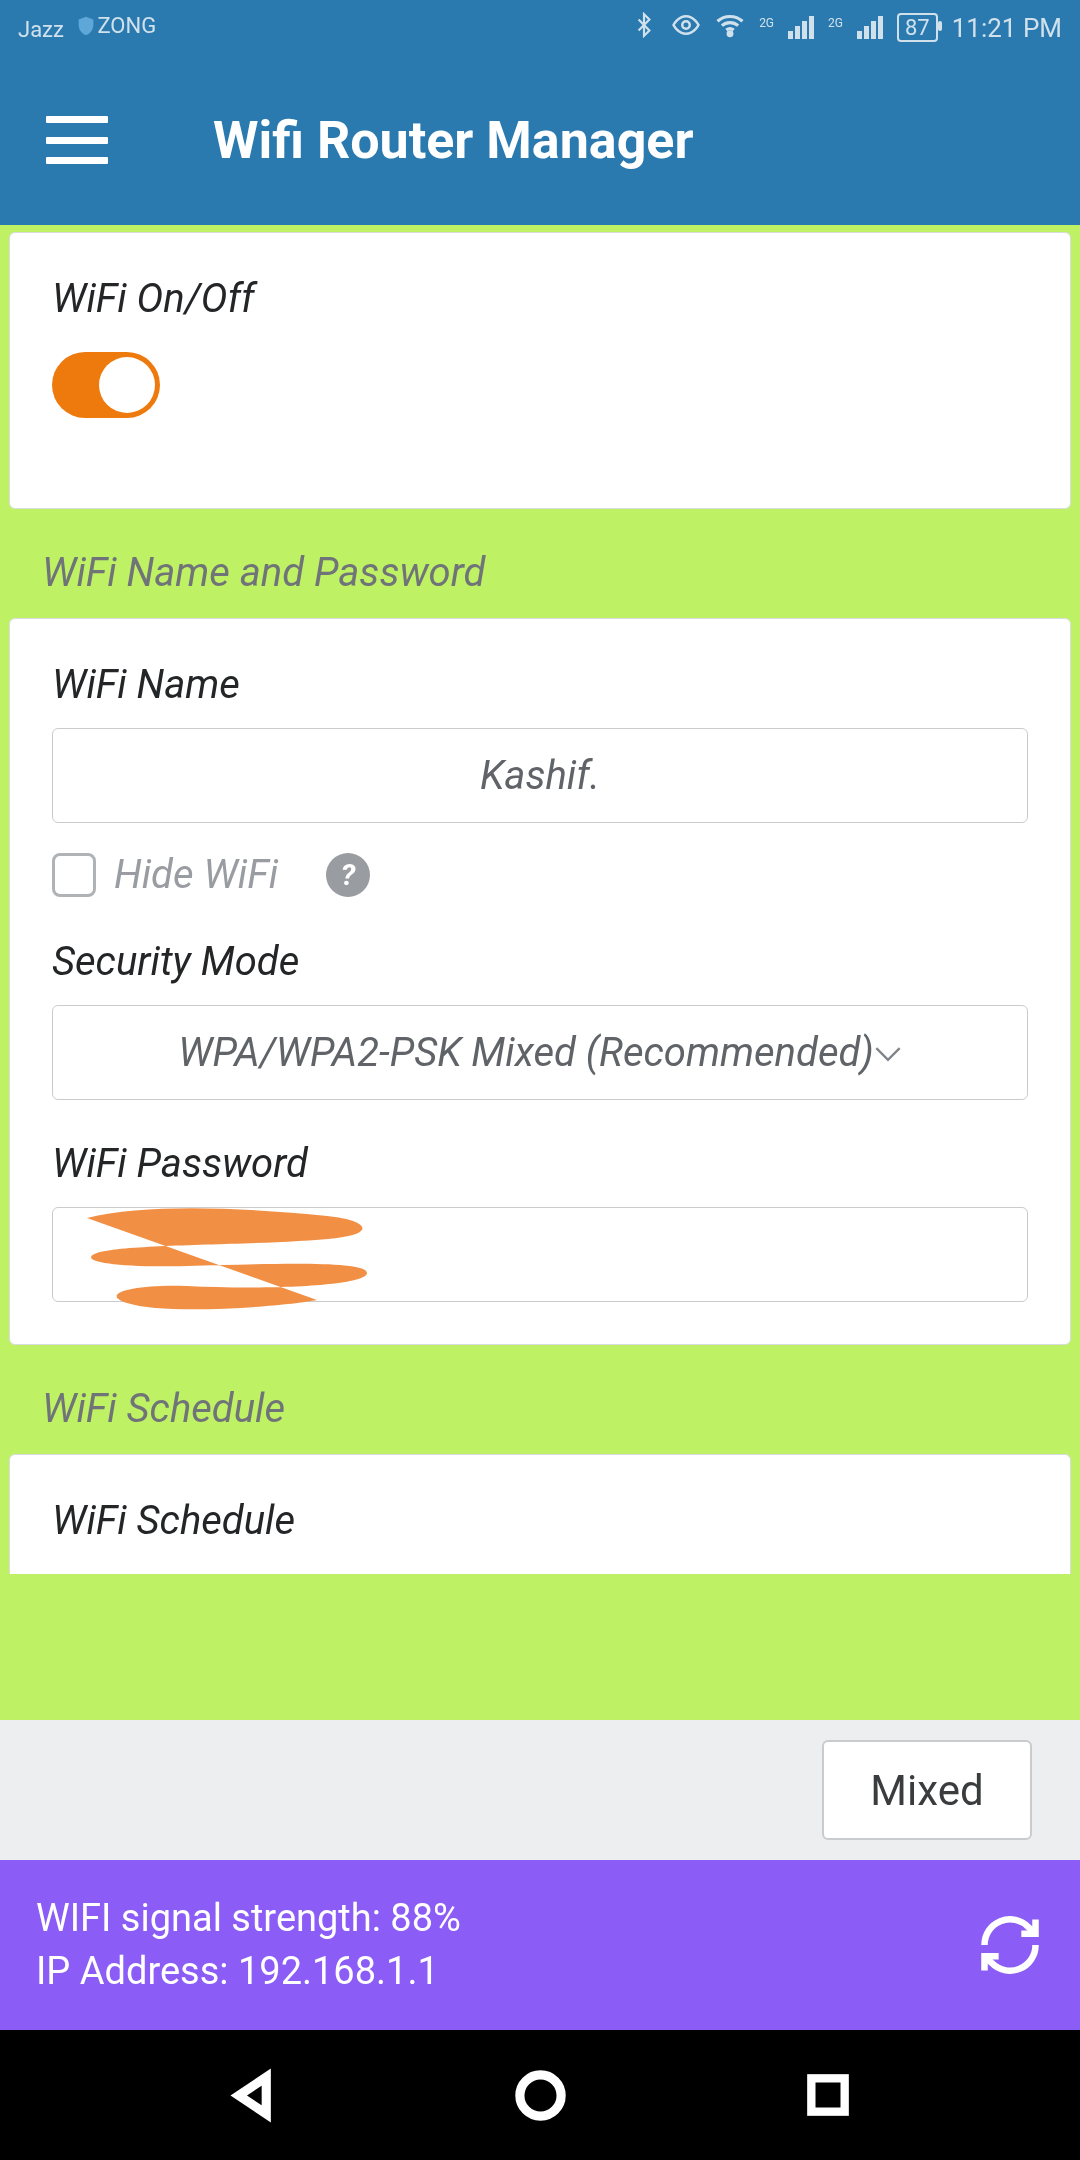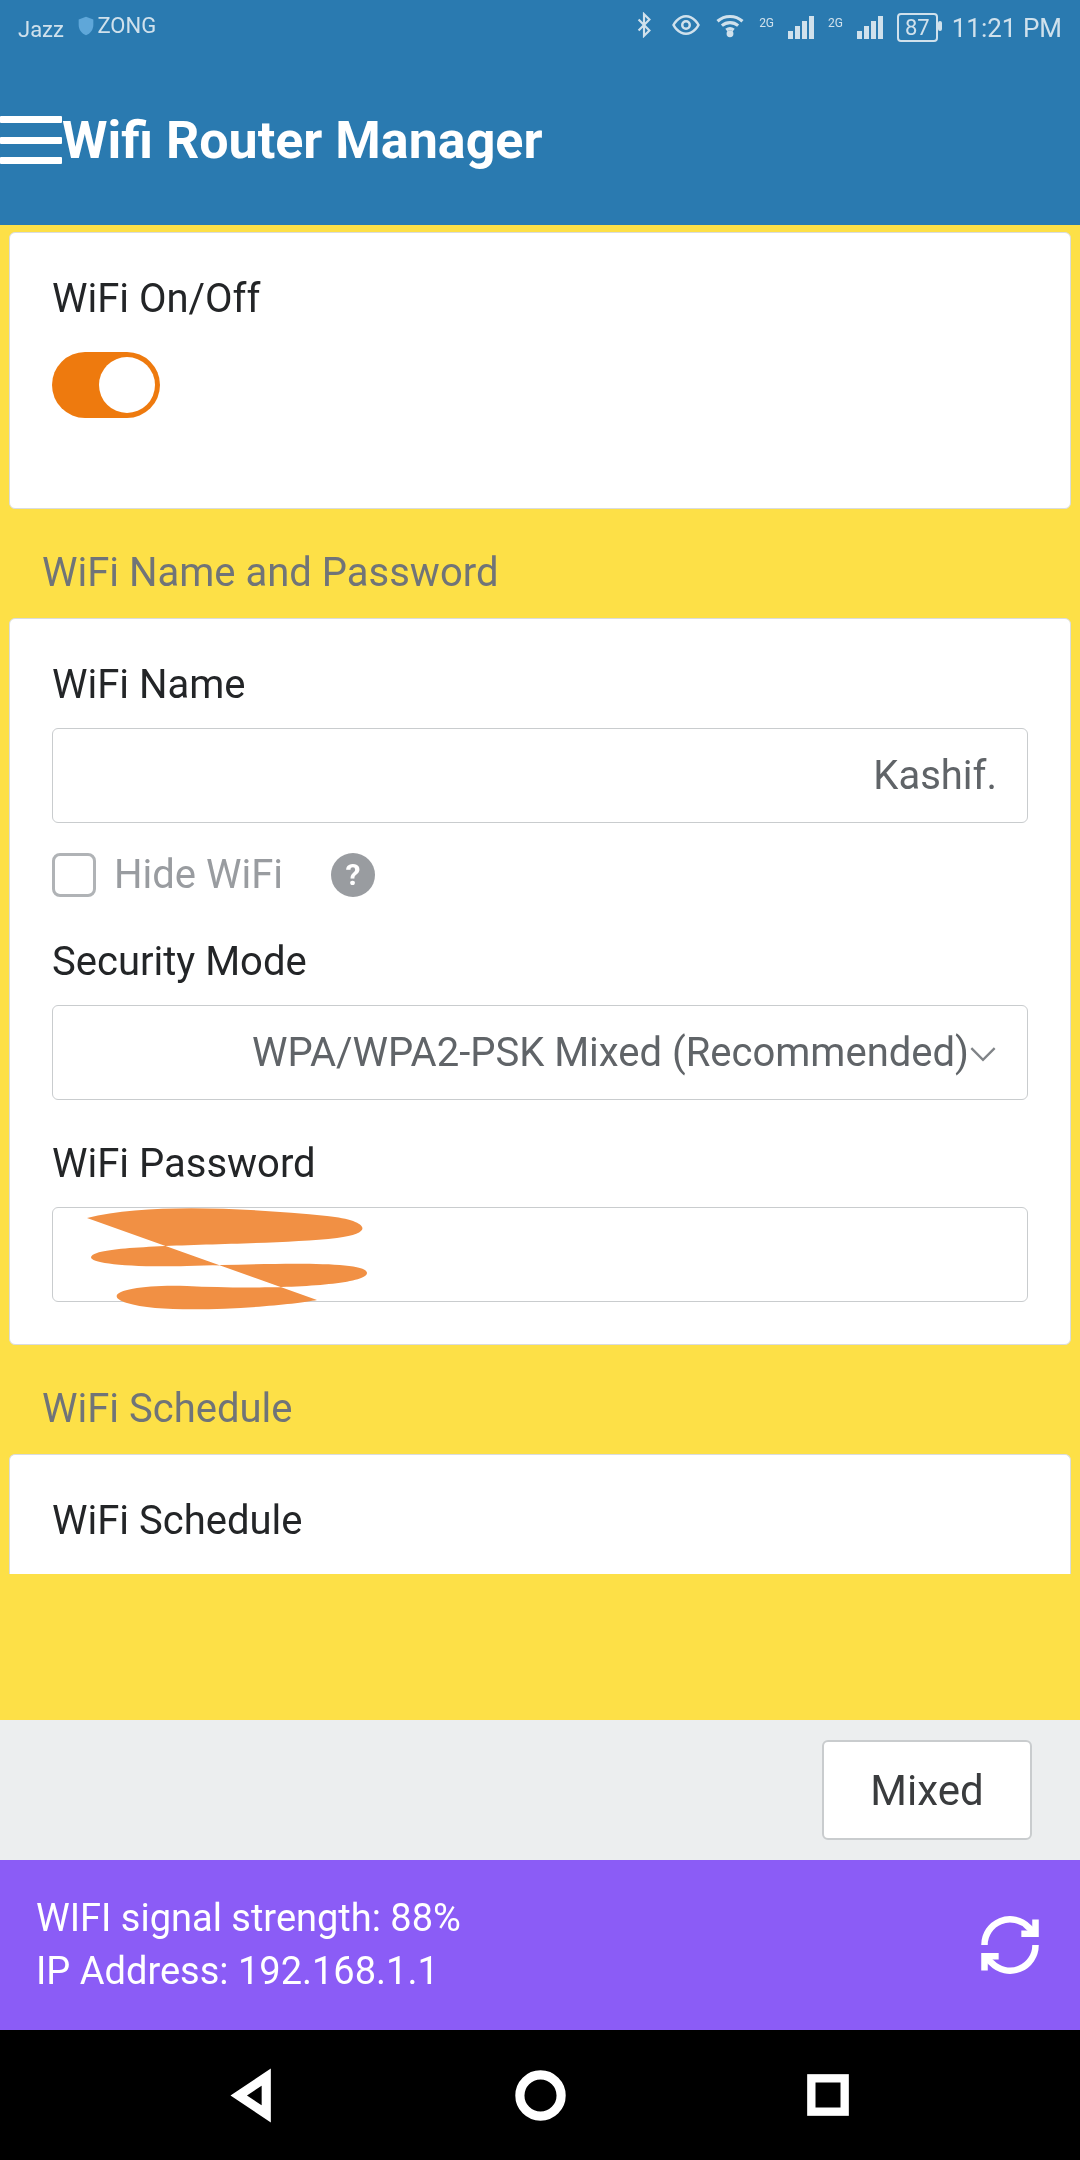--- a/index.html
+++ b/index.html
@@ -35,32 +35,35 @@
   .sig span:nth-child(3){height:18px}
   .sig span:nth-child(4){height:23px}
   .g-label { font-size:12px; margin-bottom:10px; }
 
   
   .app-header {
     background: #2a7ab0;
     height: 170px;
     display: flex;
     align-items: center;
+    padding-left: 46px;
+    gap: 105px;
   }
   .menu-icon {
     width: 62px; height: 48px; display:flex; flex-direction:column; justify-content:space-between; cursor:pointer;
   }
   .menu-icon span { height: 7px; width:100%; background:#fff; border-radius:1px; }
   .app-title { color:#fff; font-size: 52px; font-weight: 700; }
 
   
   .content {
     height: calc(2160px - 55px - 170px - 140px - 170px - 130px);
-    background:#fde047;
+    background:#bef264;
     overflow:hidden;
+    font-style:italic;
   }
   .card {
     background:#fff;
     border:1px solid #d9dcdf;
     border-radius:6px;
     margin: 7px 9px 40px 9px;
     padding: 42px 42px;
   }
   .card.nomargin-top { margin-top: 7px; padding-bottom: 90px;}
   .section-title {
@@ -70,21 +73,21 @@
   .toggle {
     width: 108px; height: 66px; background:#ee7a0e; border-radius: 999px; margin-top: 30px;
     position:relative; cursor:pointer;
   }
   .toggle .knob {
     position:absolute; right:5px; top:5px; width:56px; height:56px; background:#fff; border-radius:50%;
   }
   .text-input, .select {
     width:100%; height:95px; border:1px solid #c9ccce; border-radius:6px;
     font-size:40px; color:#606468; padding:0 30px; background:#fff;
-    display:flex; align-items:center; justify-content:flex-end;
+    display:flex; align-items:center; justify-content:center;
   }
   .select { cursor:pointer; }
   .chevron { font-size:30px; color:#808488; }
   .row-check { display:flex; align-items:center; gap:18px; margin: 28px 0 40px 0; }
   .checkbox {
     width:44px; height:44px; border:3px solid #b0b3b6; border-radius:8px; cursor:pointer;
   }
   .check-label { font-size:40px; color:#999ca0; }
   .help-ic {
     width:44px; height:44px; border-radius:50%; background:#999ca0; color:#fff;

